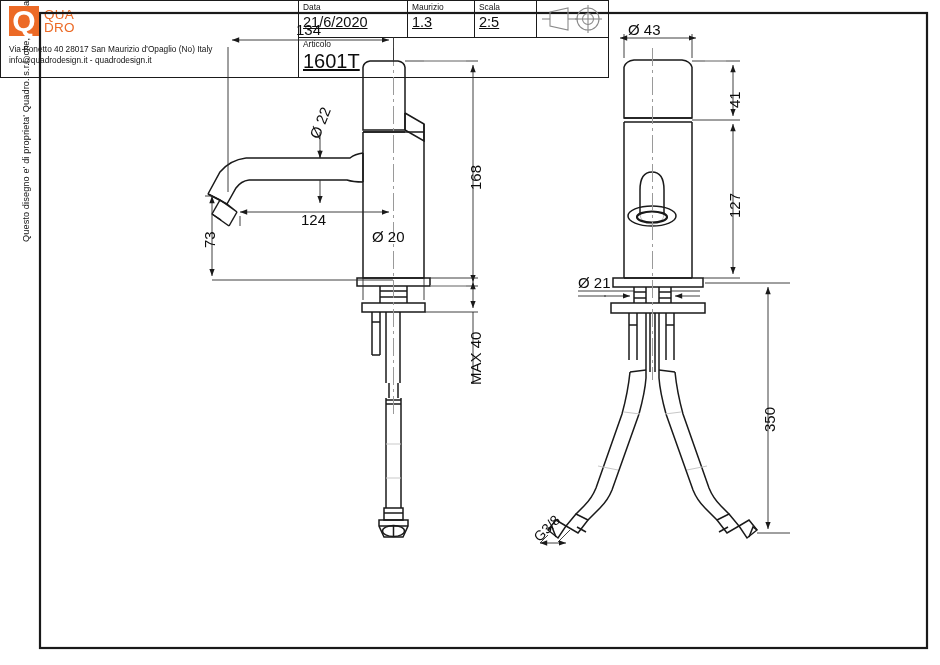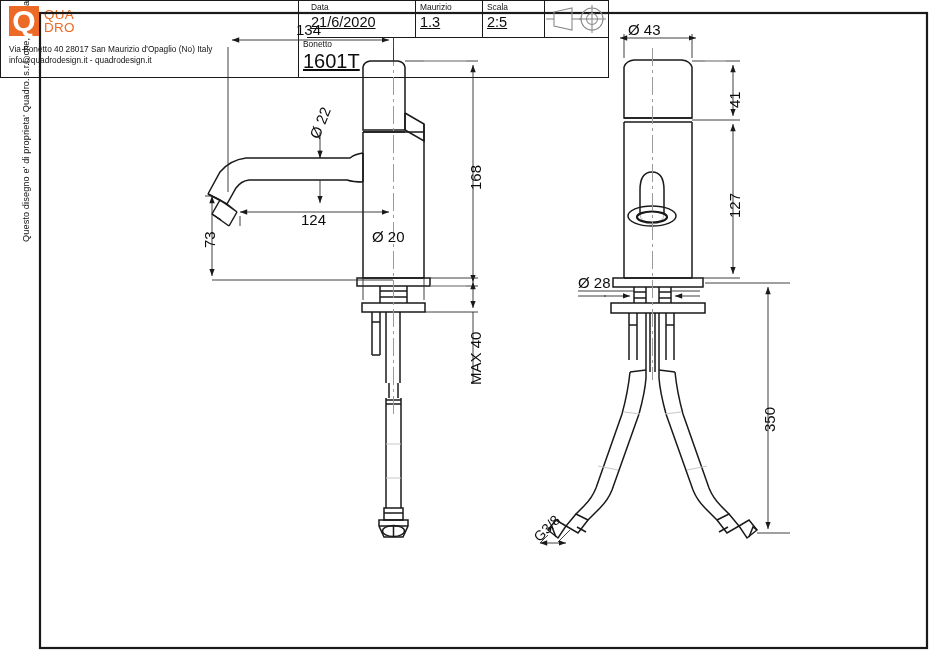--- a/index.html
+++ b/index.html
@@ -88,21 +88,20 @@
   #tb-fields {
     flex: 1 1 auto;
     display: flex;
     flex-direction: column;
   }
   #tb-fields-top {
     display: flex;
     height: 37px;
     border-bottom: 1.3px solid #1a1a1a;
     box-sizing: border-box;
-    margin-left: 8px;
   }
   #tb-fields-bottom {
     display: flex;
     flex: 1 1 auto;
   }
   .tb-cell {
     box-sizing: border-box;
     padding: 1px 4px 0 4px;
     position: relative;
   }
@@ -420,21 +419,21 @@
   <div class="dimtext" style="left:372px; top:229px;">Ø 20</div>
 
   <div class="dimtext vert" style="left:468px; top:385px;">MAX 40</div>
 
   <div class="dimtext" style="left:628px; top:22px;">Ø 43</div>
 
   <div class="dimtext vert" style="left:727px; top:108px;">41</div>
 
   <div class="dimtext vert" style="left:727px; top:218px;">127</div>
 
-  <div class="dimtext" style="left:578px; top:275px;">Ø 28</div>
+  <div class="dimtext" style="left:578px; top:275px;">Ø 21</div>
 
   <div class="dimtext vert" style="left:762px; top:432px;">350</div>
 
   <div class="dimtext rot45 small" style="left:531px; top:534px;">G3/8</div>
 
   <div id="title-block">
 
     <div id="tb-brand">
       <div id="logo-row">
         <div id="logo-mark">
@@ -476,21 +475,21 @@
               <circle cx="46" cy="15" r="5.5"></circle>
               <line x1="46" y1="1" x2="46" y2="29"></line>
               <line x1="33" y1="15" x2="60" y2="15"></line>
             </g>
           </svg>
         </div>
       </div>
 
       <div id="tb-fields-bottom">
         <div class="tb-cell" id="cell-articolo">
-          <span class="cell-label">Bonetto</span>
+          <span class="cell-label">Articolo</span>
           <span class="cell-value" style="font-size:20px;line-height:20px;">1601T</span>
         </div>
       </div>
 
     </div>
   </div>
 
 </div>
 
 </body></html>

